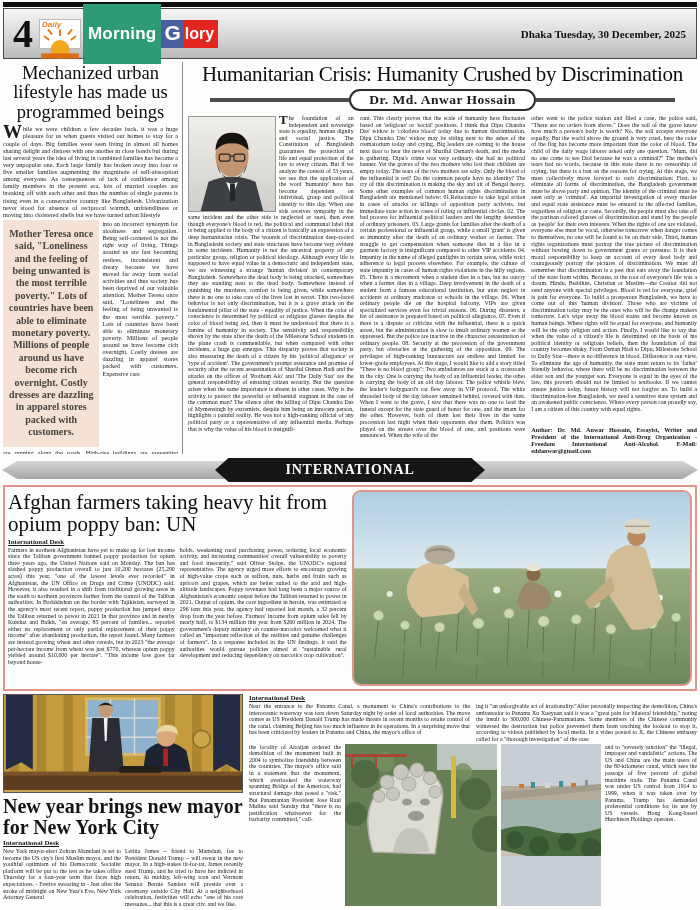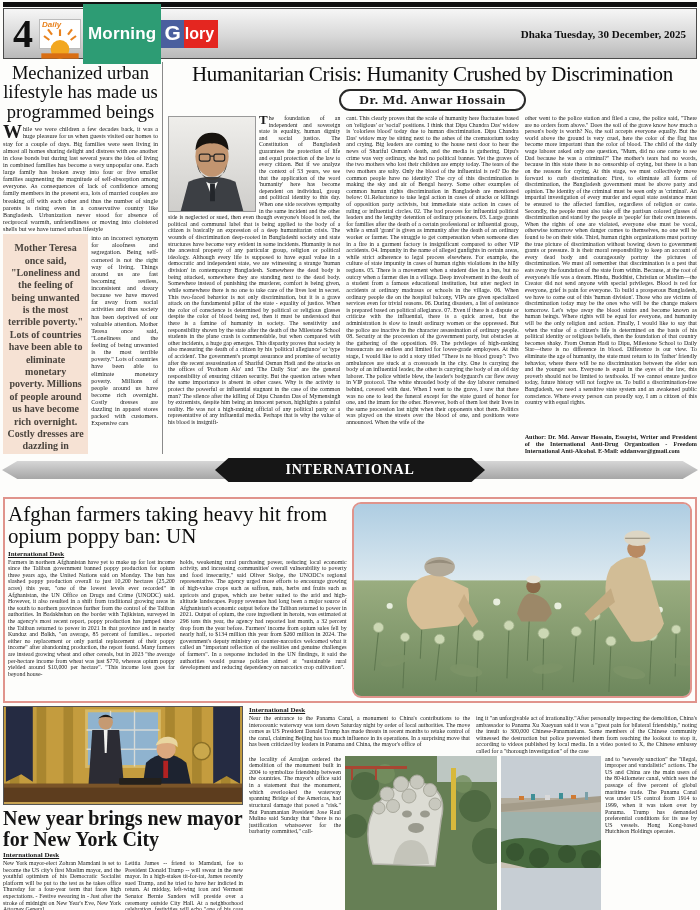--- a/index.html
+++ b/index.html
@@ -24,48 +24,48 @@
   .logo-g { background:#4a5f9e; color:#fff; font-weight:bold; font-size:21px; padding:1px 3px 3px; }
   .logo-lory { background:#e42620; color:#fff; font-weight:bold; font-size:16px; padding:5px 4px 5px 1px; }
   .ed-title { position:absolute; left:50%; transform:translateX(-50%); font-size:33px; font-weight:bold; letter-spacing:2px; color:#0e0e0e; }
   .ed-date { margin-left:auto; margin-right:10px; font-size:11px; font-weight:bold; color:#111; }
   
   .jt { text-align:justify; }
   .desk { font-size:7px; font-weight:bold; text-decoration:underline; margin-bottom:1px; }
   .smalltxt { font-size:5.9px; line-height:1.12; }
   
   .edit-row { display:flex; margin:3px 3px 0; height:392px; overflow:hidden; }
-  .left-art { width:160px; border-right:1px solid #8a8a8a; padding-right:4px; }
+  .left-art { width:180px; border-right:1px solid #8a8a8a; padding-right:4px; }
   .left-art h1 { font-size:18.5px; font-weight:normal; text-align:center; line-height:1.05; margin:2px 0 3px; color:#0d0d0d; }
   .la-body { font-size:6.2px; line-height:1.15; }
   .dropcap { float:left; font-size:19px; line-height:14px; font-weight:bold; padding-right:1px; }
   .dropcap2 { float:left; font-size:13px; line-height:10px; font-weight:bold; padding-right:1px; }
   .pq-row { display:flex; gap:3px; margin:2px 0; }
   .pullquote {
     width:56%; background:#f6e2d4; color:#4a443e; font-weight:bold;
     font-size:10px; line-height:1.24; text-align:center; padding:8px 4px;
   }
   .pq-side { width:44%; }
   .main-art { flex:1; padding-left:5px; display:flex; flex-direction:column; }
   .main-art h1 { font-size:21px; font-weight:normal; text-align:center; letter-spacing:-0.3px; line-height:1.05; margin:1px 0 4px; color:#0d0d0d; }
-  .byline-row { display:flex; align-items:center; margin:0 22px 4px;flex-direction:column; }
+  .byline-row { display:flex; align-items:center; margin:0 22px 4px; }
   .b-line { flex:1; height:4px; background:#4d4d4d; }
   .b-capsule {
     border:2px solid #2a2a2a; border-radius:12px; background:#fff;
     font-size:13.5px; font-weight:bold; padding:1px 18px; white-space:nowrap; letter-spacing:0.5px;
   }
   .main-cols { display:flex; gap:6px; flex:1; overflow:hidden; }
   .mcol { flex:1; font-size:5.9px; line-height:1.12; overflow:hidden; }
   .mcol.c3 { display:flex; flex-direction:column; }
   .mcol.c3 .c3body { flex:1; overflow:hidden; }
   .bio { font-size:6.2px; line-height:1.15; font-weight:bold; margin-top:3px; }
   .author-photo { float:left; width:88px; height:96px; border:1px solid #999; margin:1px 3px 2px 0; background:#ddd; }
   .author-photo svg { display:block; width:100%; height:100%; }
   
-  .ribbon-wrap { position:relative; height:24px; margin:4px 0 15px;text-decoration:underline; }
+  .ribbon-wrap { position:relative; height:24px; margin:4px 0 3px;text-decoration:underline; }
   .ribbon-gray { position:absolute; left:2px; right:2px; top:3px; bottom:3px;
     background:linear-gradient(#d6d6d6,#a6a6a6);
     clip-path:polygon(0 50%,2.2% 0,97.8% 0,100% 50%,97.8% 100%,2.2% 100%); }
   .ribbon-black { position:absolute; left:50%; top:0; transform:translateX(-50%);
     width:270px; height:24px; background:#161616; color:#fff;
     clip-path:polygon(0 50%,5% 0,95% 0,100% 50%,95% 100%,5% 100%);
     display:flex; align-items:center; justify-content:center;
     font-size:14px; font-weight:bold; letter-spacing:0.8px; }
   
   .afghan-box { margin:0 3px; height:206px; border:2px solid #e0948c; display:flex; gap:5px; padding:3px; overflow:hidden; }

